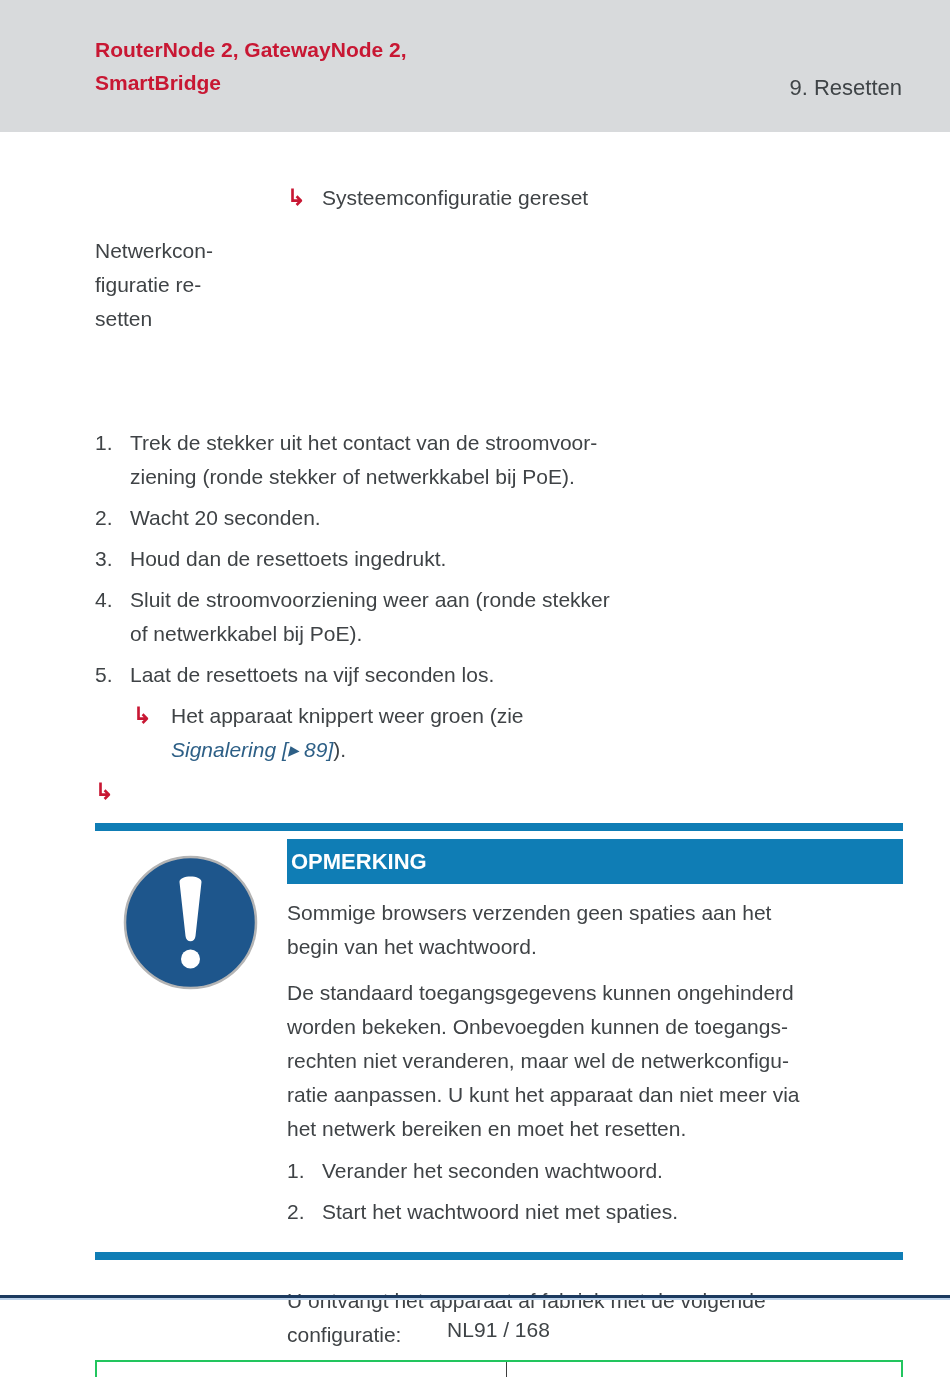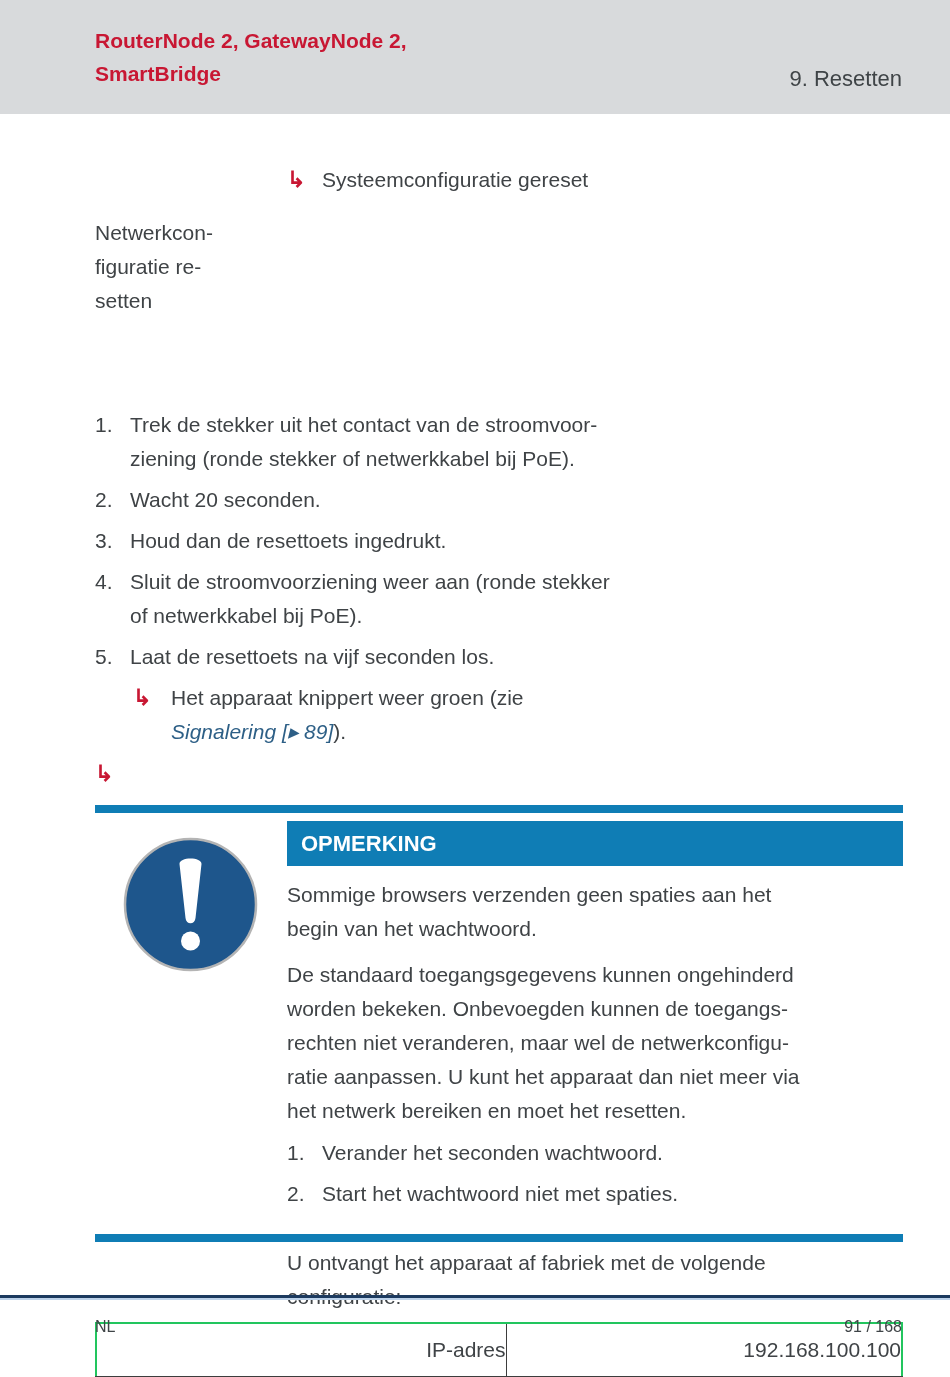--- a/index.html
+++ b/index.html
@@ -7,21 +7,21 @@
   body {
     height:1377px;
     position:relative;
     overflow:hidden;
     background:#ffffff;
     color:#3f4346;
     font-family:"Liberation Sans", sans-serif;
   }
   
   .header {
-    height:114px;
+    height:132px;
     background:#d8dadc;
     display:flex;
     justify-content:space-between;
     align-items:center;
     padding:0 48px 0 95px;
   }
   .header-title {
     color:#c81733;
     font-weight:bold;
     font-size:21px;
@@ -62,28 +62,28 @@
   .icon-col { flex:0 0 192px; padding:16px 0 0 28px; }
   .note-content { flex:1; min-width:0; font-size:21px; }
   .note-banner {
     height:45px;
     background:#0f7db5;
     color:#ffffff;
     font-size:22px;
     font-weight:bold;
     display:flex;
     align-items:center;
-    padding-left:14px;
+    padding-left:4px;
   }
   .note-heading { font-size:22px; font-weight:bold; line-height:34px; margin-top:8px; color:#35393c; }
   .note-p { line-height:34px; margin-top:12px; }
   .note-steps { margin-top:8px; }
 
   
-  .intro-row { margin-top:4px;justify-content:center; }
+  .intro-row { margin-top:24px;justify-content:center; }
   .intro { font-size:21px; line-height:34px; }
   table.factory {
     width:100%;
     border-collapse:collapse;
     margin-top:8px;
     border:2px solid #22c55e;
     text-align:right;
   }
   table.factory td {
     border:1.5px solid #3d3d3d;
@@ -94,24 +94,24 @@
   }
   table.factory td.key { width:410px; }
   table.factory tr.r0 td { border-bottom-width:3px; }
 
   
   .footer { position:absolute; top:1295px; left:0; right:0; }
   .footer-line-dark { height:3px; background:#1c3a5f; }
   .footer-line-light { height:2px; background:#bcd2ea; }
   .footer-text {
     display:flex;
-    justify-content:space-between;
+    justify-content:center;
     padding:0 48px 0 95px;
     margin-top:18px;
-    font-size:16px;
+    font-size:21px;
     color:#3f4447;
   }
 </style>
 </head>
 <body>
 
 <div class="page">
 
   <header class="header">
     <div class="header-title">RouterNode 2, GatewayNode 2,<br>SmartBridge</div>

